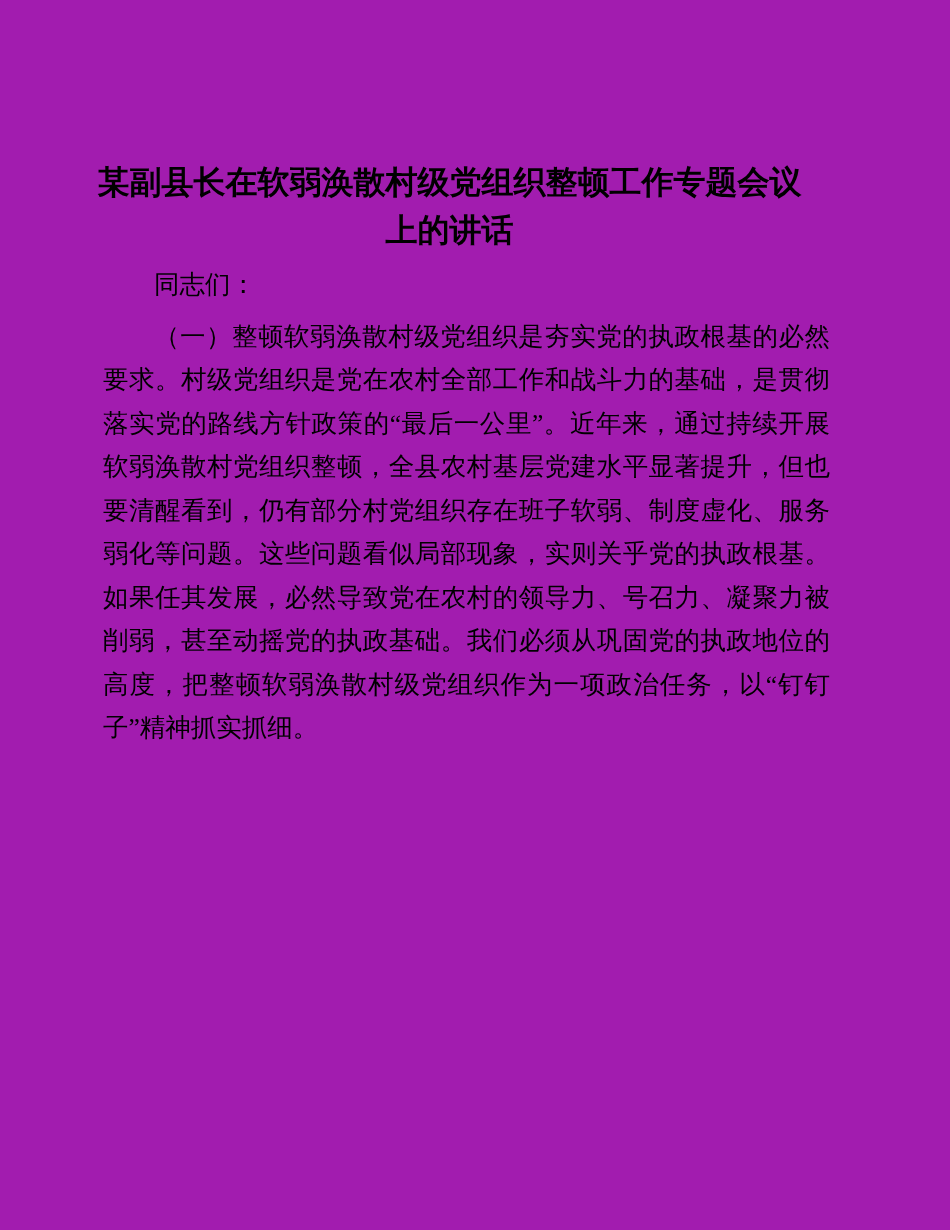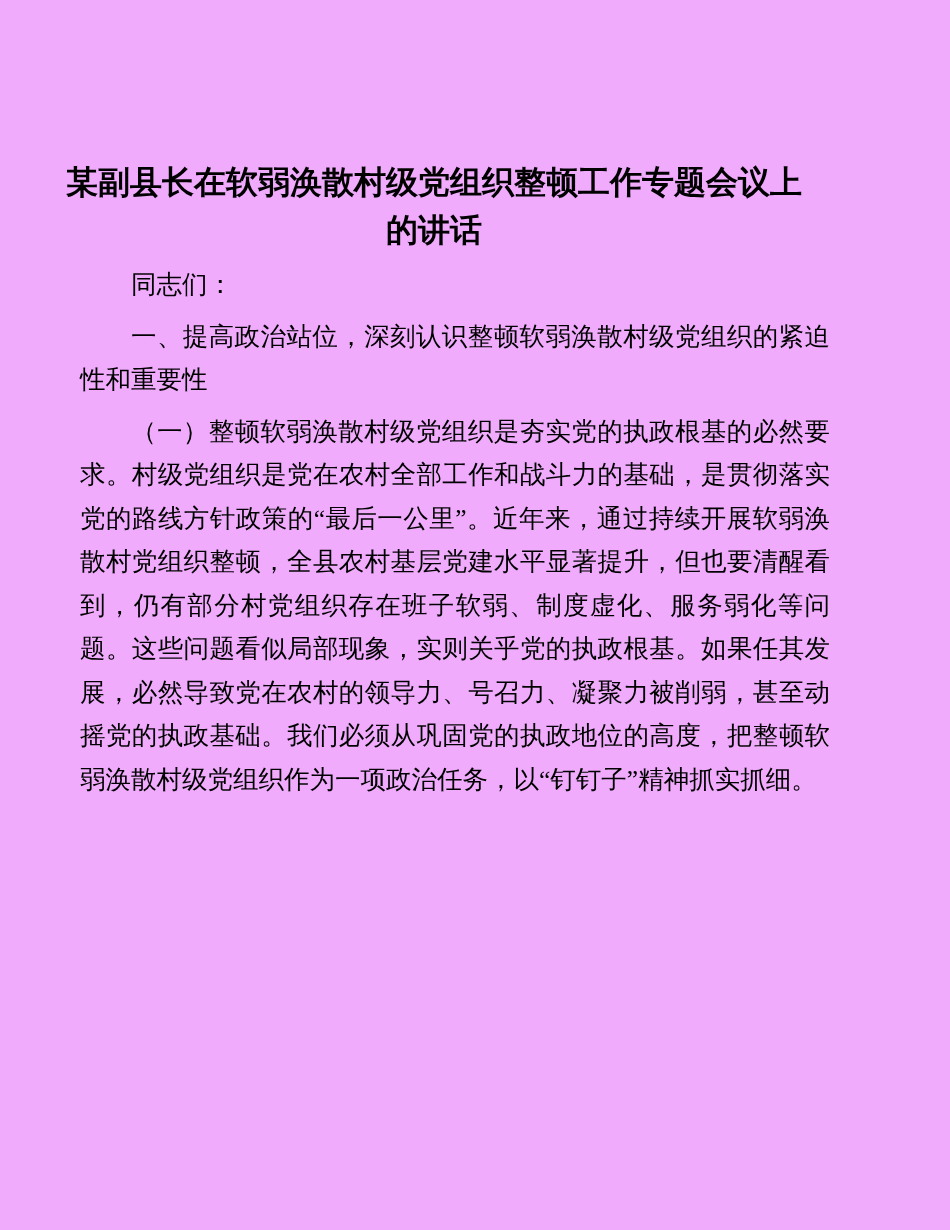--- a/index.html
+++ b/index.html
@@ -10,55 +10,54 @@
   body {
     width: 950px;
     height: 1230px;
     overflow: hidden;
     color: #000000;
   }
   .page {
     box-sizing: border-box;
     width: 950px;
     height: 1230px;
-    padding: 158px 120px 0 64px; 
-    background: #f0abfc;
+    padding: 158px 120px 0 95px; 
+    background: #a21caf;
   }
   .doc-title {
     margin: 0 26px 0 0;          
     font-family: "Liberation Sans", "DejaVu Sans", sans-serif;
     font-weight: 700;
     font-size: 32px;
     line-height: 48px;
     text-align: center;
     color: #000000;
   }
   .doc-body {
     font-family: "Liberation Serif", "DejaVu Serif", serif;
     font-size: 25.5px;
     line-height: 43.5px;
     color: #000000;
   }
   .doc-body p {
-    margin: 8px 0 0 16px;
+    margin: 8px 0 0 8px;
     text-align: justify;
     text-indent: 2em;
     word-break: break-all;
   }
   .doc-body p.salutation {
     margin-top: 9px;
   }
 </style>
 </head>
 <body>
 
 <div class="page">
   <h1 class="doc-title">某副县长在软弱涣散村级党组织整顿工作专题会议上的讲话</h1>
 
   <div class="doc-body">
     <p class="salutation">同志们：</p>
 
 
-    <p>一、提高政治站位，深刻认识整顿软弱涣散村级党组织的紧迫性和重要性</p>
 
     <p>（一）整顿软弱涣散村级党组织是夯实党的执政根基的必然要求。村级党组织是党在农村全部工作和战斗力的基础，是贯彻落实党的路线方针政策的“最后一公里”。近年来，通过持续开展软弱涣散村党组织整顿，全县农村基层党建水平显著提升，但也要清醒看到，仍有部分村党组织存在班子软弱、制度虚化、服务弱化等问题。这些问题看似局部现象，实则关乎党的执政根基。如果任其发展，必然导致党在农村的领导力、号召力、凝聚力被削弱，甚至动摇党的执政基础。我们必须从巩固党的执政地位的高度，把整顿软弱涣散村级党组织作为一项政治任务，以“钉钉子”精神抓实抓细。</p>
   </div>
 </div>
 
 </body></html>

